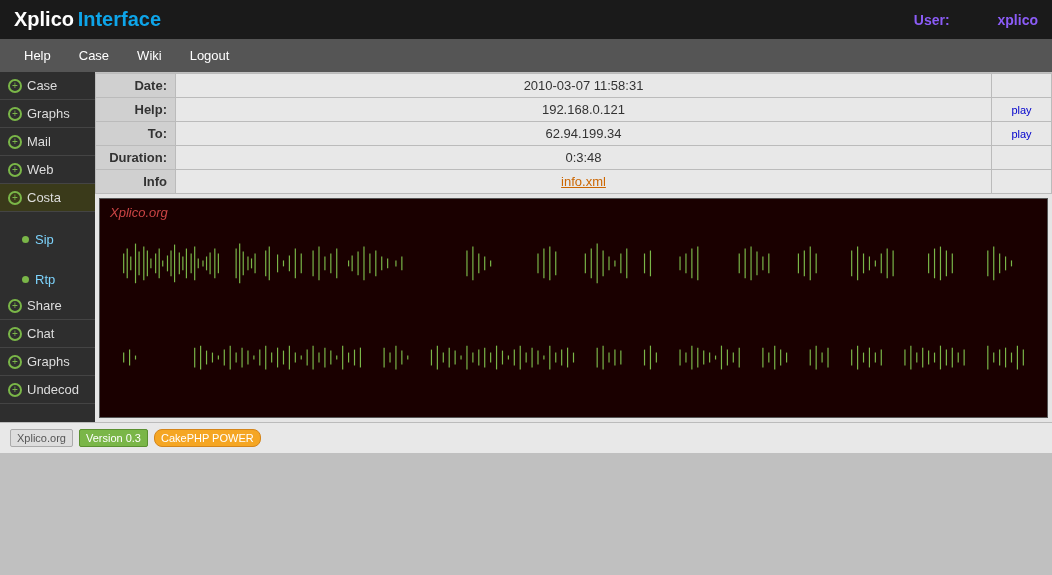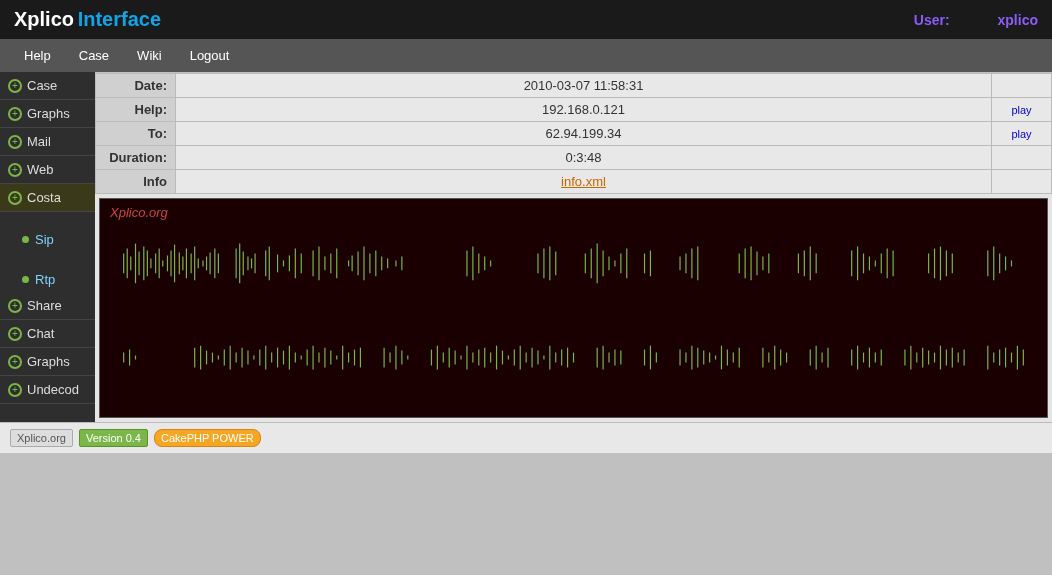--- a/index.html
+++ b/index.html
@@ -541,16 +541,16 @@
           <line x1="780" y1="152" x2="780" y2="168"></line>
         </g>
       </svg>
     </div>
   </div>
 </div>
 
 <div id="footer">
   <div class="footer-badges">
     <span class="badge">Xplico.org</span>
-    <span class="badge badge-green">Version 0.4</span>
+    <span class="badge badge-green">Version 0.3</span>
     <span class="badge badge-orange">CakePHP POWER</span>
   </div>
 </div>
 
 </body></html>

